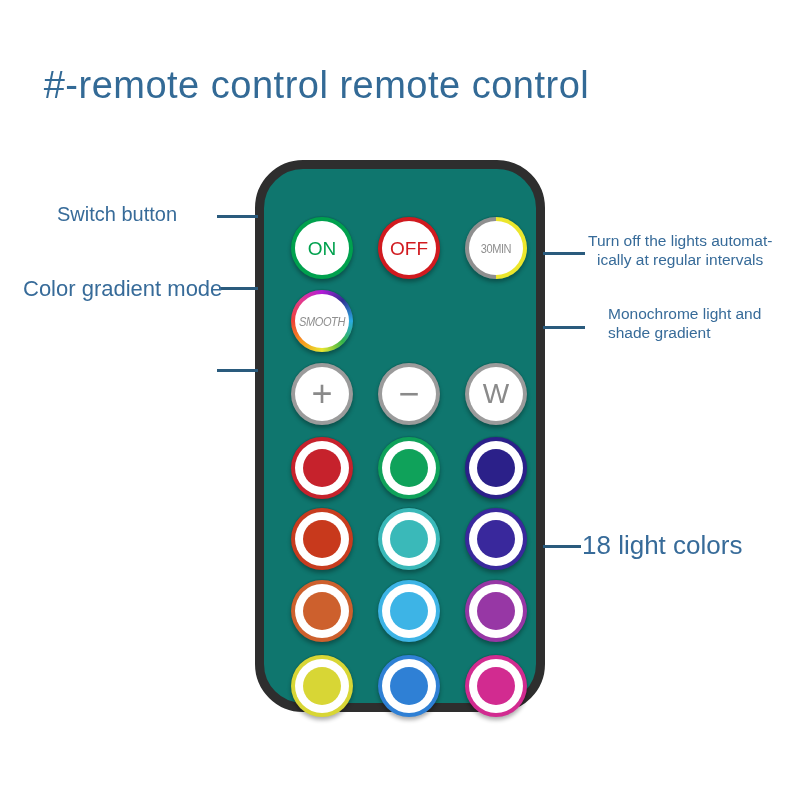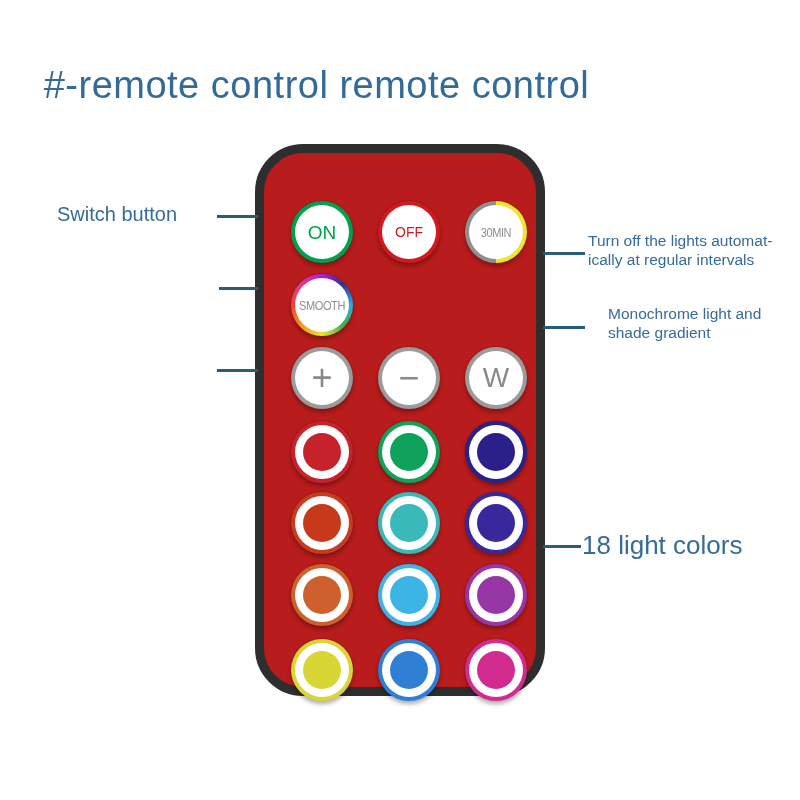--- a/index.html
+++ b/index.html
@@ -18,23 +18,23 @@
   }
   .page{position:absolute;inset:0;background:#fff;}
 
   .title{
     position:absolute;top:64px;left:0;width:633px;
     text-align:center;font-size:38px;color:var(--title-color);
     letter-spacing:0.5px;
   }
 
   .remote{
-    position:absolute;left:255px;top:144px;width:290px;height:552px;
+    position:absolute;left:255px;top:160px;width:290px;height:552px;
     border:9px solid var(--remote-border);border-radius:48px;
-    background:#b91c1c;
+    background:#0f766e;
   }
 
   .btn{
     position:absolute;width:62px;height:62px;border-radius:50%;
     box-shadow:0 3px 4px rgba(0,0,0,.32), 0 -1px 1px rgba(0,0,0,.12);
   }
   .btn .inner{
     position:absolute;inset:4px;border-radius:50%;background:#fff;
     display:flex;align-items:center;justify-content:center;
   }
@@ -44,21 +44,21 @@
 
   .leader-line{
     position:absolute;height:3px;background:var(--line-color);
   }
   .annotation{
     position:absolute;color:var(--ann-color);white-space:pre-line;
   }
   .ann-switch{left:57px;top:203px;font-size:20px;}
   .ann-gradient{left:23px;top:276px;font-size:22px;}
   .ann-brightness{left:55px;top:348px;font-size:19px;line-height:21px;}
-  .ann-timer{left:588px;top:231px;font-size:15.5px;line-height:19px;}
+  .ann-timer{left:588px;top:231px;font-size:15.5px;line-height:19px;text-align:center;}
   .ann-mono{left:588px;top:304px;font-size:15.5px;line-height:19px;margin-left:20px;}
   .ann-colors{left:582px;top:530px;font-size:26px;}
 
   .line-l1{left:217px;top:215px;width:41px;}
   .line-l2{left:219px;top:287px;width:39px;}
   .line-l3{left:217px;top:369px;width:41px;}
   .line-r1{left:543px;top:252px;width:42px;}
   .line-r2{left:543px;top:326px;width:42px;}
   .line-r3{left:543px;top:545px;width:38px;}
 </style>
@@ -70,29 +70,29 @@
   <div class="title">#-remote control remote control</div>
 
   <div class="remote" id="remote">
       <div class="btn" style="left: 27px; top: 48px; background: rgb(0, 161, 78);">
         <div class="inner">
           <span class="btn-label" style="color: rgb(0, 161, 78); font-size: 19px;">ON</span>
         </div>
       </div>
       <div class="btn" style="left: 114px; top: 48px; background: rgb(209, 26, 31);">
         <div class="inner">
-          <span class="btn-label" style="color: rgb(209, 26, 31); font-size: 14px;">OFF</span>
+          <span class="btn-label" style="color: rgb(209, 26, 31); font-size: 19px;">OFF</span>
         </div>
       </div>
       <div class="btn" style="left: 201px; top: 48px; background: conic-gradient(rgb(236, 230, 44) 0deg, rgb(236, 230, 44) 180deg, rgb(143, 143, 143) 180deg, rgb(143, 143, 143) 360deg);">
         <div class="inner">
           <span class="btn-label narrow" style="color: rgb(143, 143, 143); font-size: 13px;">30MIN</span>
         </div>
       </div>
-      <div class="btn" style="left: 27px; top: 121px; background: conic-gradient(rgb(178, 26, 216), rgb(47, 49, 146), rgb(42, 171, 226), rgb(53, 180, 74), rgb(232, 230, 48), rgb(247, 148, 29), rgb(239, 65, 54), rgb(226, 58, 142), rgb(178, 26, 216));">
+      <div class="btn" style="left: 27px; top: 121px; background: conic-gradient(rgb(178, 26, 216), rgb(47, 49, 146), rgb(42, 171, 226), rgb(53, 180, 74), rgb(232, 230, 48), rgb(247, 148, 29), rgb(239, 65, 54), rgb(226, 58, 142), rgb(178, 26, 216)); font-style: italic;">
         <div class="inner">
           <span class="btn-label narrow" style="color: rgb(143, 143, 143); font-size: 13px;">SMOOTH</span>
         </div>
       </div>
       <div class="btn" style="left: 27px; top: 194px; background: rgb(155, 155, 155);">
         <div class="inner">
           <span class="btn-label" style="color: rgb(138, 138, 138); font-size: 36px;">+</span>
         </div>
       </div>
       <div class="btn" style="left: 114px; top: 194px; background: rgb(155, 155, 155);">
@@ -169,20 +169,21 @@
 
   <div class="leader-line line-l1"></div>
   <div class="leader-line line-l2"></div>
   <div class="leader-line line-l3"></div>
 
   <div class="leader-line line-r1"></div>
   <div class="leader-line line-r2"></div>
   <div class="leader-line line-r3"></div>
 
   <div class="annotation ann-switch">Switch button</div>
+  <div class="annotation ann-gradient">Color gradient mode</div>
 
   <div class="annotation ann-timer">Turn off the lights automat-
 ically at regular intervals</div>
   <div class="annotation ann-mono">Monochrome light and
 shade gradient</div>
   <div class="annotation ann-colors">18 light colors</div>
 
 </div>
 
 </body></html>

